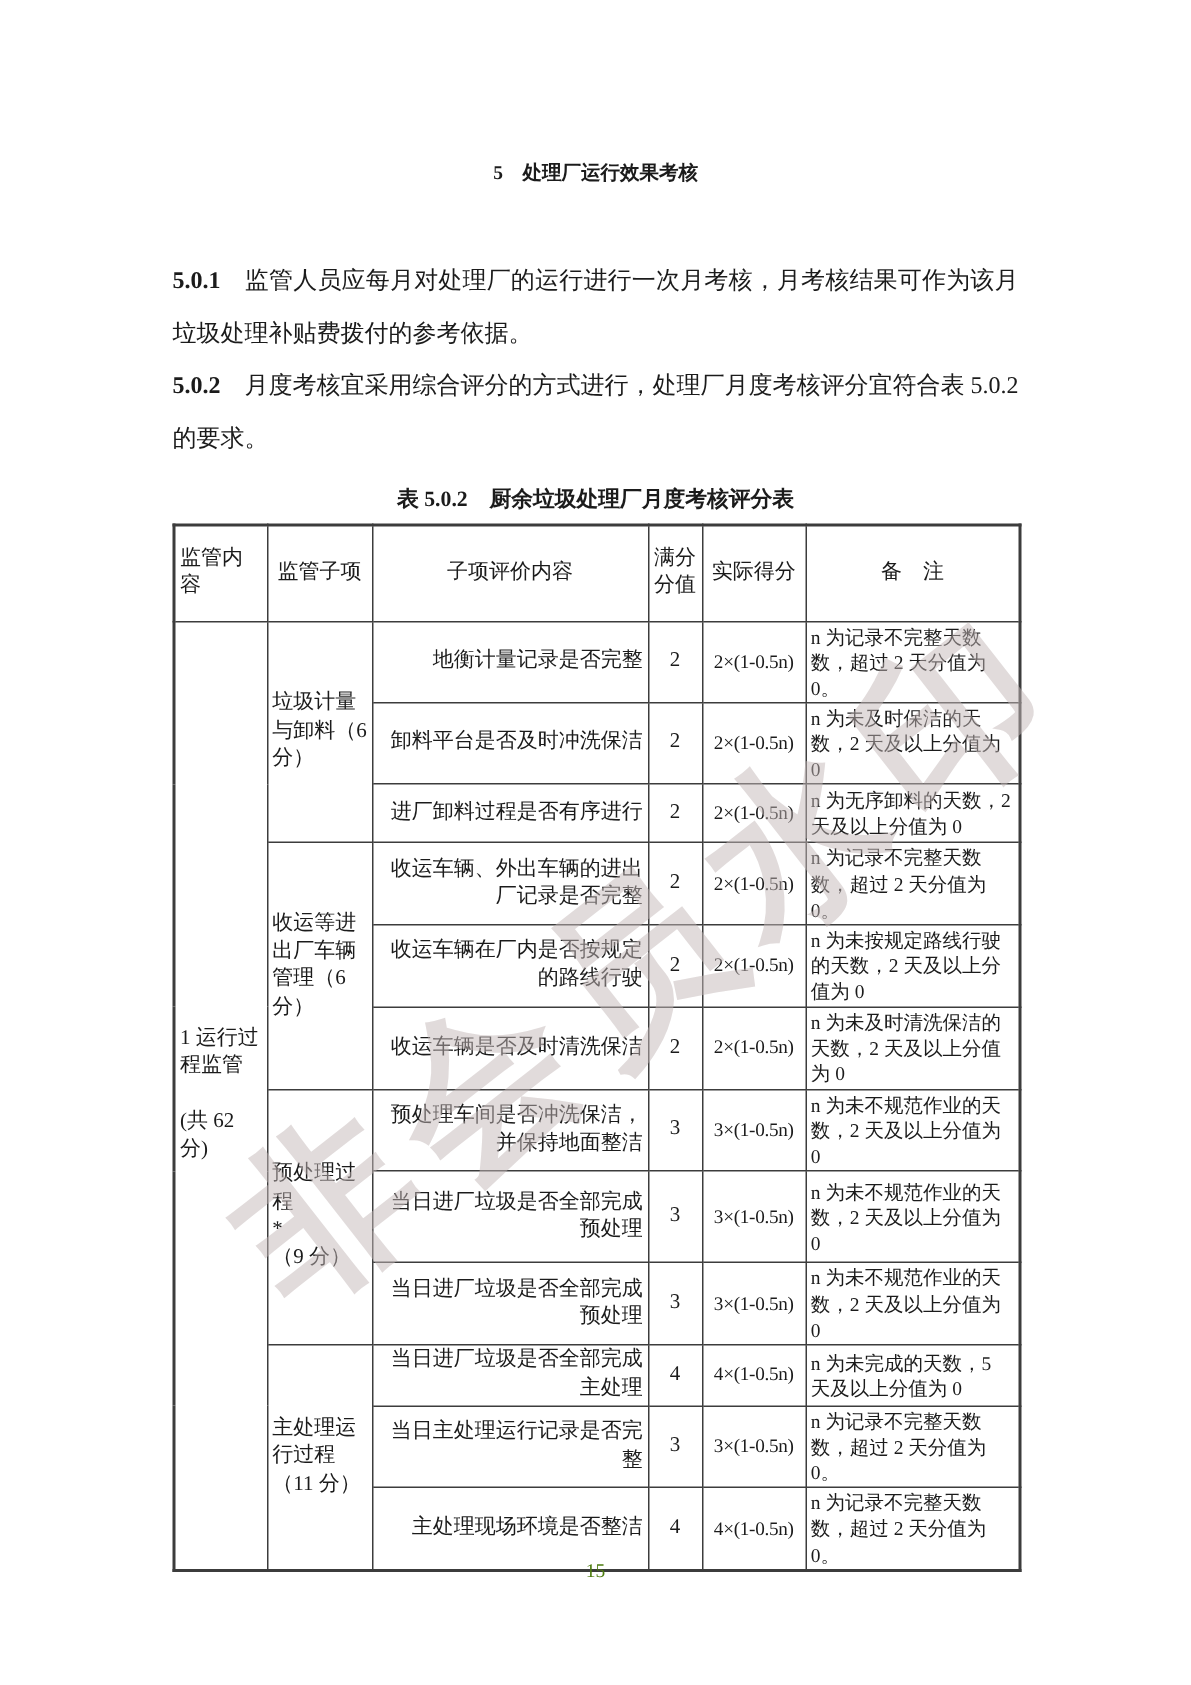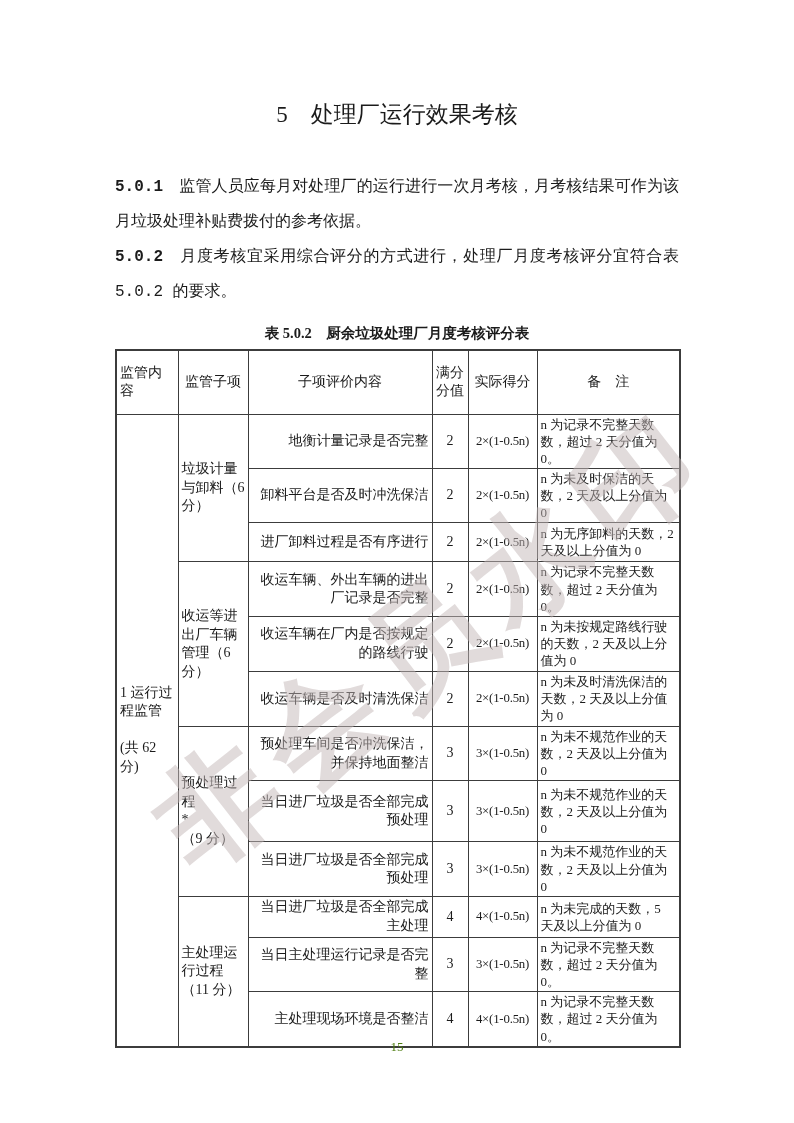--- a/index.html
+++ b/index.html
@@ -2,23 +2,23 @@
 <html><head>
 <meta charset="utf-8">
 <style>
   html,body{margin:0;padding:0;}
   body{
     width:794px;height:1123px;background:#ffffff;position:relative;overflow:hidden;
     font-family:"Liberation Serif","DejaVu Serif",serif;color:#1b1b1b;
   }
   .page-content{position:absolute;left:115px;top:102px;width:564px;}
   .doc-title{
-    text-align:center;font-size:23px;font-weight:normal;margin:0 0 42px 0;line-height:26px;
+    text-align:center;font-size:13px;font-weight:bold;margin:0 0 42px 0;line-height:26px;
   }
-  .para{font-size:16px;line-height:35px;text-align:justify;margin:0;font-family:Liberation Mono, monospace;}
+  .para{font-size:16px;line-height:35px;text-align:justify;margin:0;}
   .para b{font-weight:bold;}
   .table-caption{
     text-align:center;font-size:14.5px;font-weight:bold;margin:13px 0 6px 0;line-height:20px;
   }
   table.score-table{
     border-collapse:collapse;table-layout:fixed;width:564px;
     border:2px solid #3c3c3c;font-size:14px;
   }
   .score-table td,.score-table th{
     border:1px solid #3c3c3c;vertical-align:middle;padding:1px 3px;

